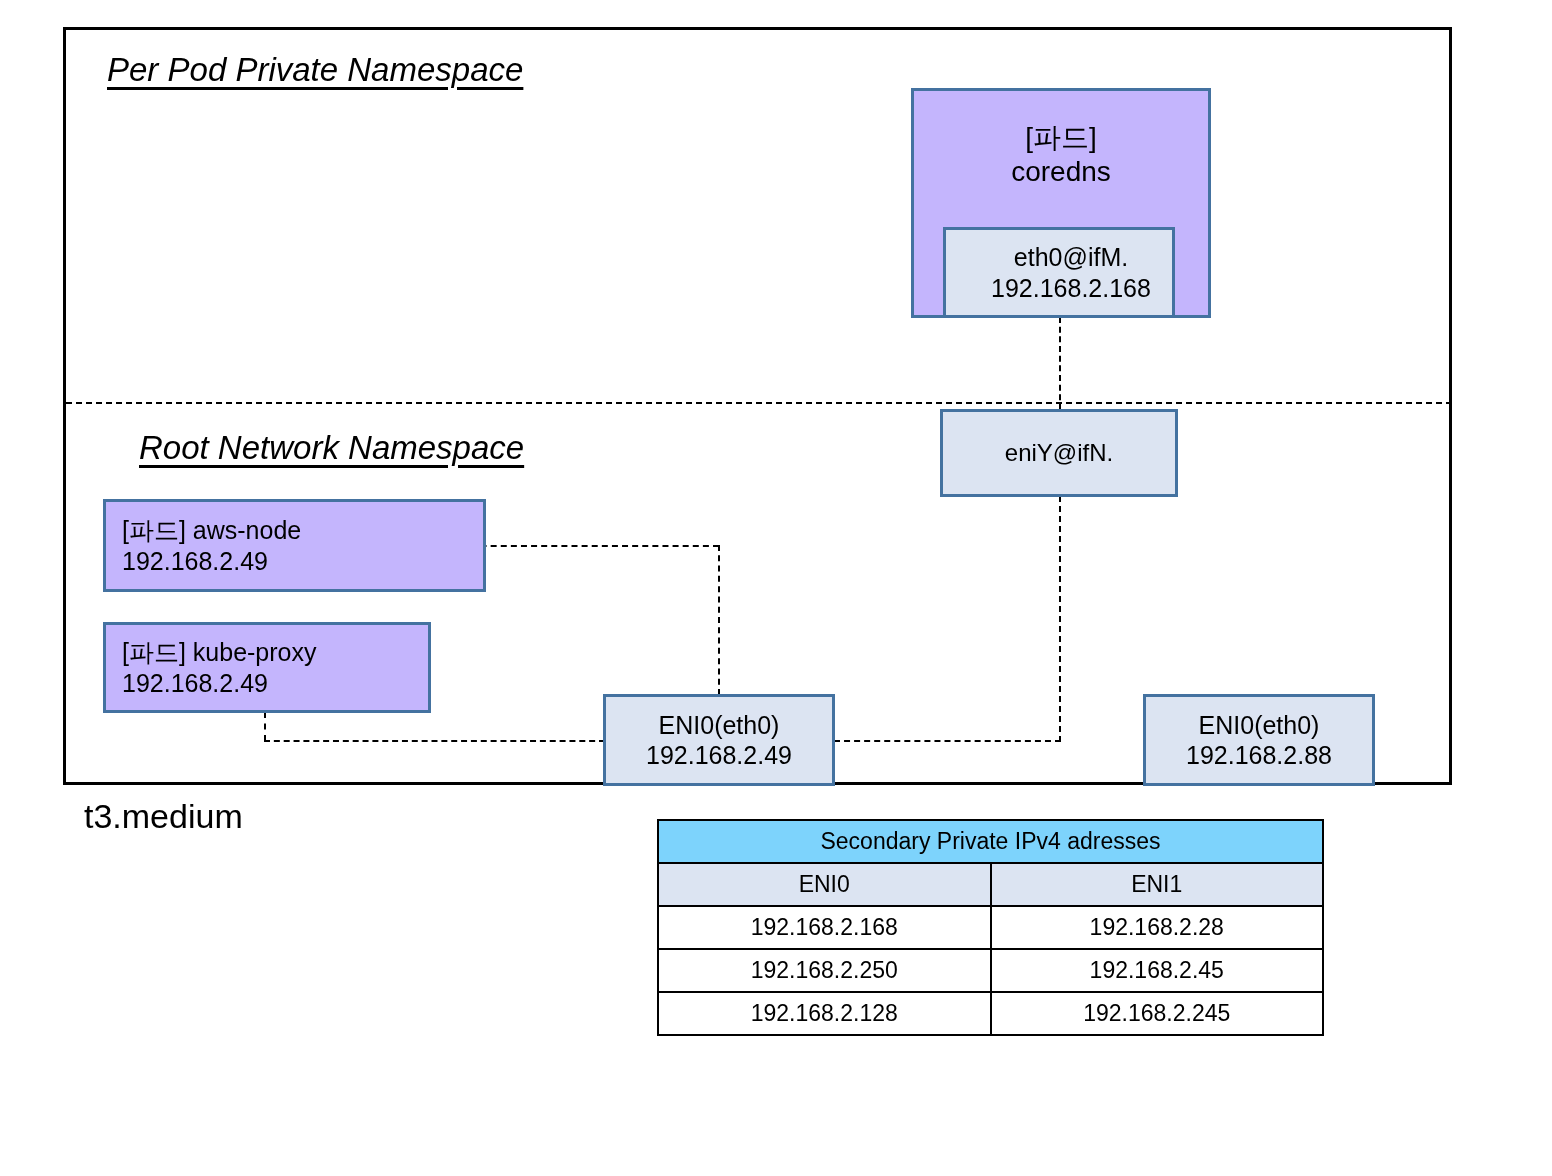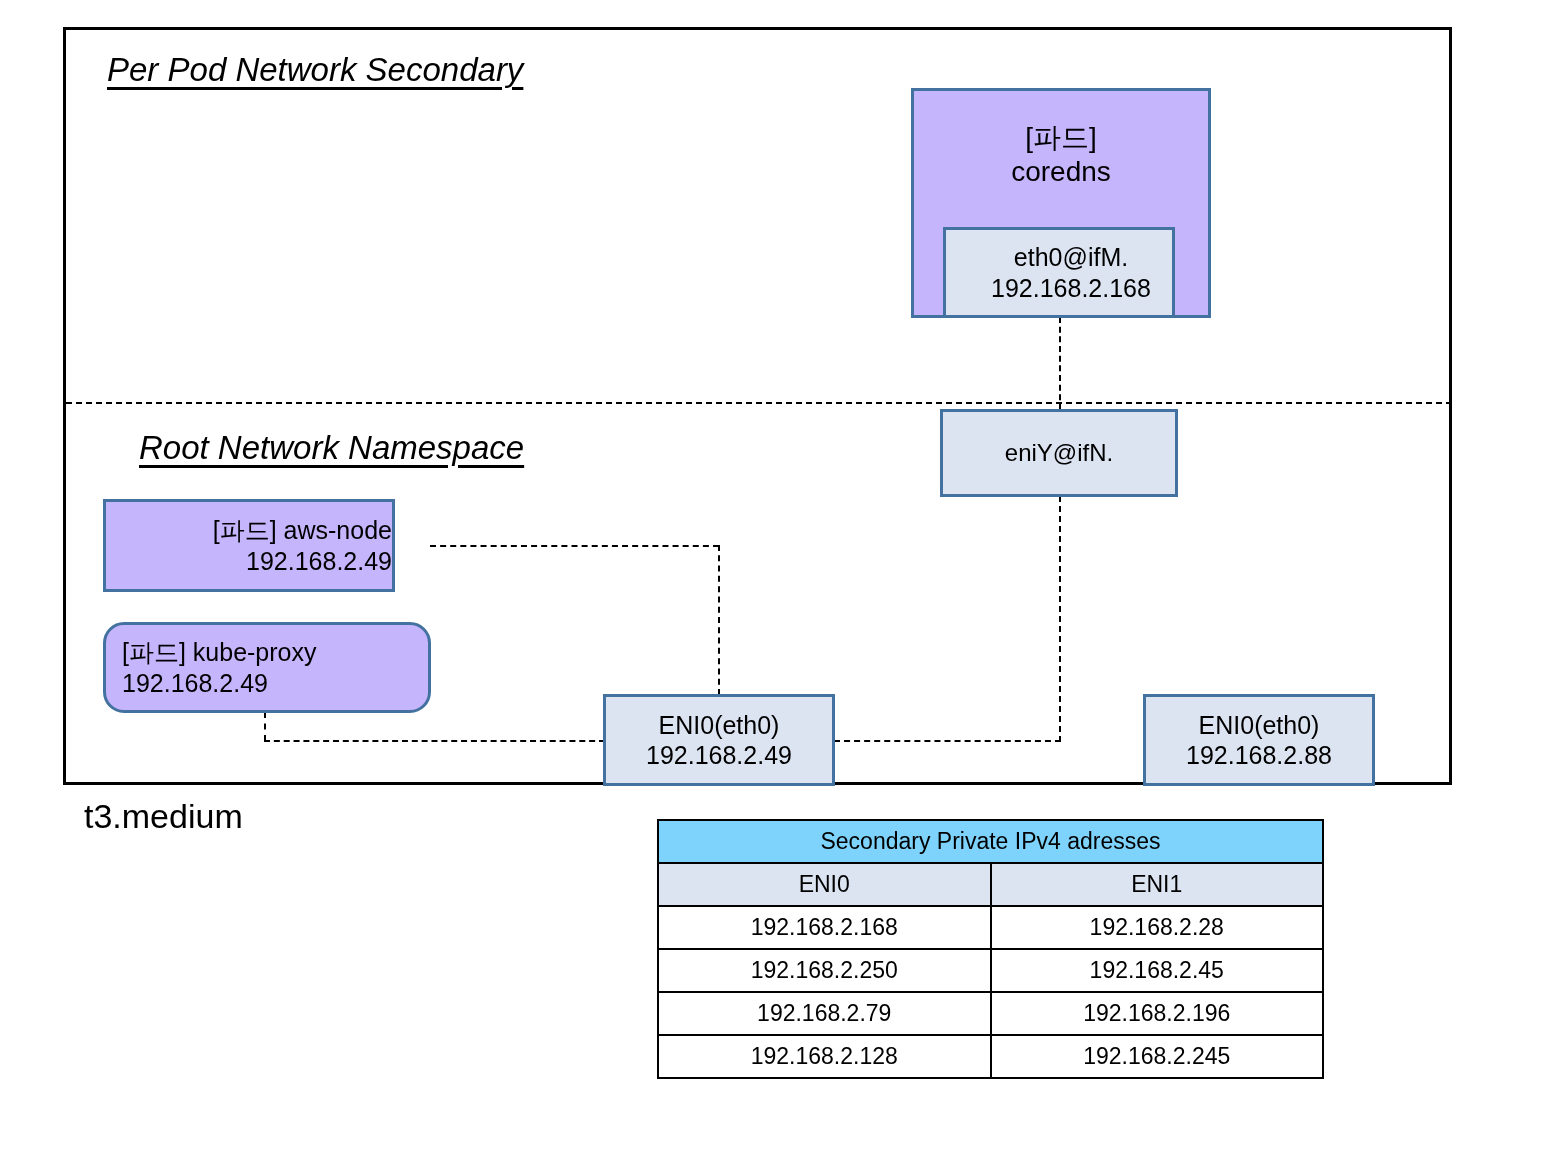--- a/index.html
+++ b/index.html
@@ -85,29 +85,27 @@
     font-size: 25px;
     padding-left: 24px;
   }
   
   #eni-y {
     left: 940px; top: 409px; width: 238px; height: 88px;
     font-size: 24px;
   }
   
   #pod-aws-node {
-    left: 103px; top: 499px; width: 292px; height: 93px;
-    font-size: 25px;
-    align-items: flex-end;
+    left: 103px; top: 499px; width: 383px; height: 93px;
+    font-size: 25px;
   }
   
   #pod-kube-proxy {
     left: 103px; top: 622px; width: 328px; height: 91px;
     font-size: 25px;
-    border-radius: 21px;
   }
   
   #eni0-box {
     left: 603px; top: 694px; width: 232px; height: 92px;
     font-size: 25px;
   }
   
   #eni1-box {
     left: 1143px; top: 694px; width: 232px; height: 92px;
     font-size: 25px;
@@ -168,21 +166,21 @@
 </style>
 </head>
 <body>
 
 <div id="canvas">
 
   <div class="node-box"></div>
 
   <div class="ns-divider"></div>
 
-  <div class="ns-title" id="ns-title-pod">Per Pod Network Secondary</div>
+  <div class="ns-title" id="ns-title-pod">Per Pod Private Namespace</div>
   <div class="ns-title" id="ns-title-root">Root Network Namespace</div>
 
   <div class="conn v" id="c-pod-to-eniy"></div>
   <div class="conn v" id="c-eniy-down"></div>
   <div class="conn h" id="c-eniy-left"></div>
   <div class="conn h" id="c-aws-h"></div>
   <div class="conn v" id="c-aws-v"></div>
   <div class="conn v" id="c-kube-v"></div>
   <div class="conn h" id="c-kube-h"></div>
 
@@ -235,23 +233,19 @@
     <tbody id="ip-table-body">
         <tr>
           <td class="cell">192.168.2.168</td>
           <td class="cell">192.168.2.28</td>
         </tr>
         <tr>
           <td class="cell">192.168.2.250</td>
           <td class="cell">192.168.2.45</td>
         </tr>
         <tr>
-          <td class="cell">192.168.2.79</td>
-          <td class="cell">192.168.2.196</td>
-        </tr>
-        <tr>
           <td class="cell">192.168.2.128</td>
           <td class="cell">192.168.2.245</td>
         </tr>
       </tbody>
   </table>
 
 </div>
 
 </body></html>

